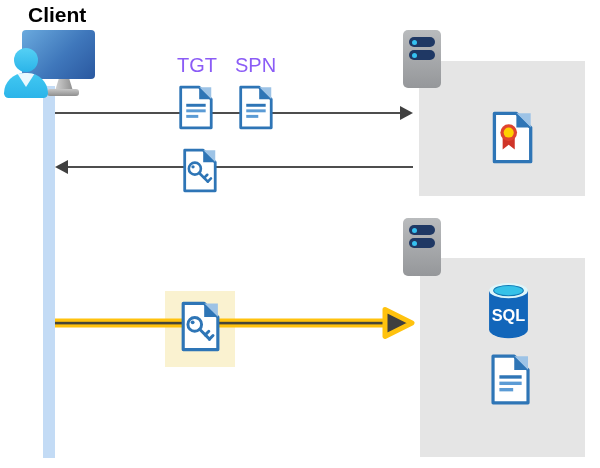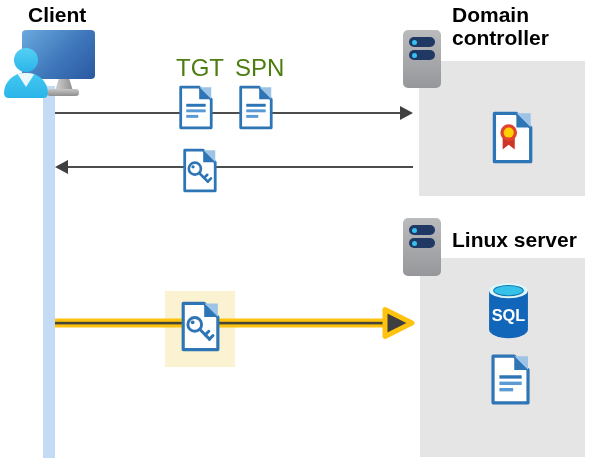--- a/index.html
+++ b/index.html
@@ -1,21 +1,21 @@
 <!DOCTYPE html>
 <html><head>
 <meta charset="utf-8">
 <style>
   html,body{margin:0;padding:0;background:#fff;font-family:"Liberation Sans",sans-serif;}
   #canvas{position:relative;width:600px;height:468px;background:#fff;overflow:hidden;}
   .abs{position:absolute;}
 
   
   .title{font-weight:bold;font-size:21px;color:#000;line-height:23px;}
-  .small-label{font-size:24px;color:#4d7c0f;}
+  .small-label{font-size:20px;color:#8b5cf6;}
 
   
   .panel{background:#e5e5e5;z-index:1;}
 
   
   #lifeline{left:43px;top:86px;width:12px;height:372px;background:#c3dbf5;z-index:1;}
 
   
   #monitor{left:22px;top:30px;width:73px;height:49px;border-radius:4px;
            background:linear-gradient(135deg,#6aaade 0%,#3f77bb 55%,#2a58a0 100%);z-index:3;}
@@ -103,34 +103,32 @@
     <div class="abs" id="person-head"></div>
     <div class="abs" id="person-body">
       <div class="abs" id="person-collar"></div>
     </div>
   </div>
   <div class="abs" id="lifeline"></div>
 
   <div class="abs panel" style="left:419px;top:61px;width:166px;height:135px;"></div>
   <div class="abs panel" style="left:420px;top:258px;width:165px;height:199px;"></div>
 
-  <div class="abs title" style="left:452px;top:3px;width:135px;">Domain controller</div>
   <div class="abs server" style="left:403px;top:30px;">
     <div class="bar b1">
         <div class="led"></div>
       </div>
     <div class="bar b2">
         <div class="led"></div>
       </div>
   </div>
   <svg class="abs doc" style="left:489px;top:110px;" width="46" height="55">
     <use href="#doc-cert" width="46" height="55"></use>
   </svg>
 
-  <div class="abs title" style="left:452px;top:228px;width:140px;">Linux server</div>
   <div class="abs server" style="left:403px;top:218px;">
     <div class="bar b1">
         <div class="led"></div>
       </div>
     <div class="bar b2">
         <div class="led"></div>
       </div>
   </div>
   <svg class="abs doc" style="left:486px;top:281px;" width="45" height="58">
     <use href="#sql-db" width="45" height="58"></use>

